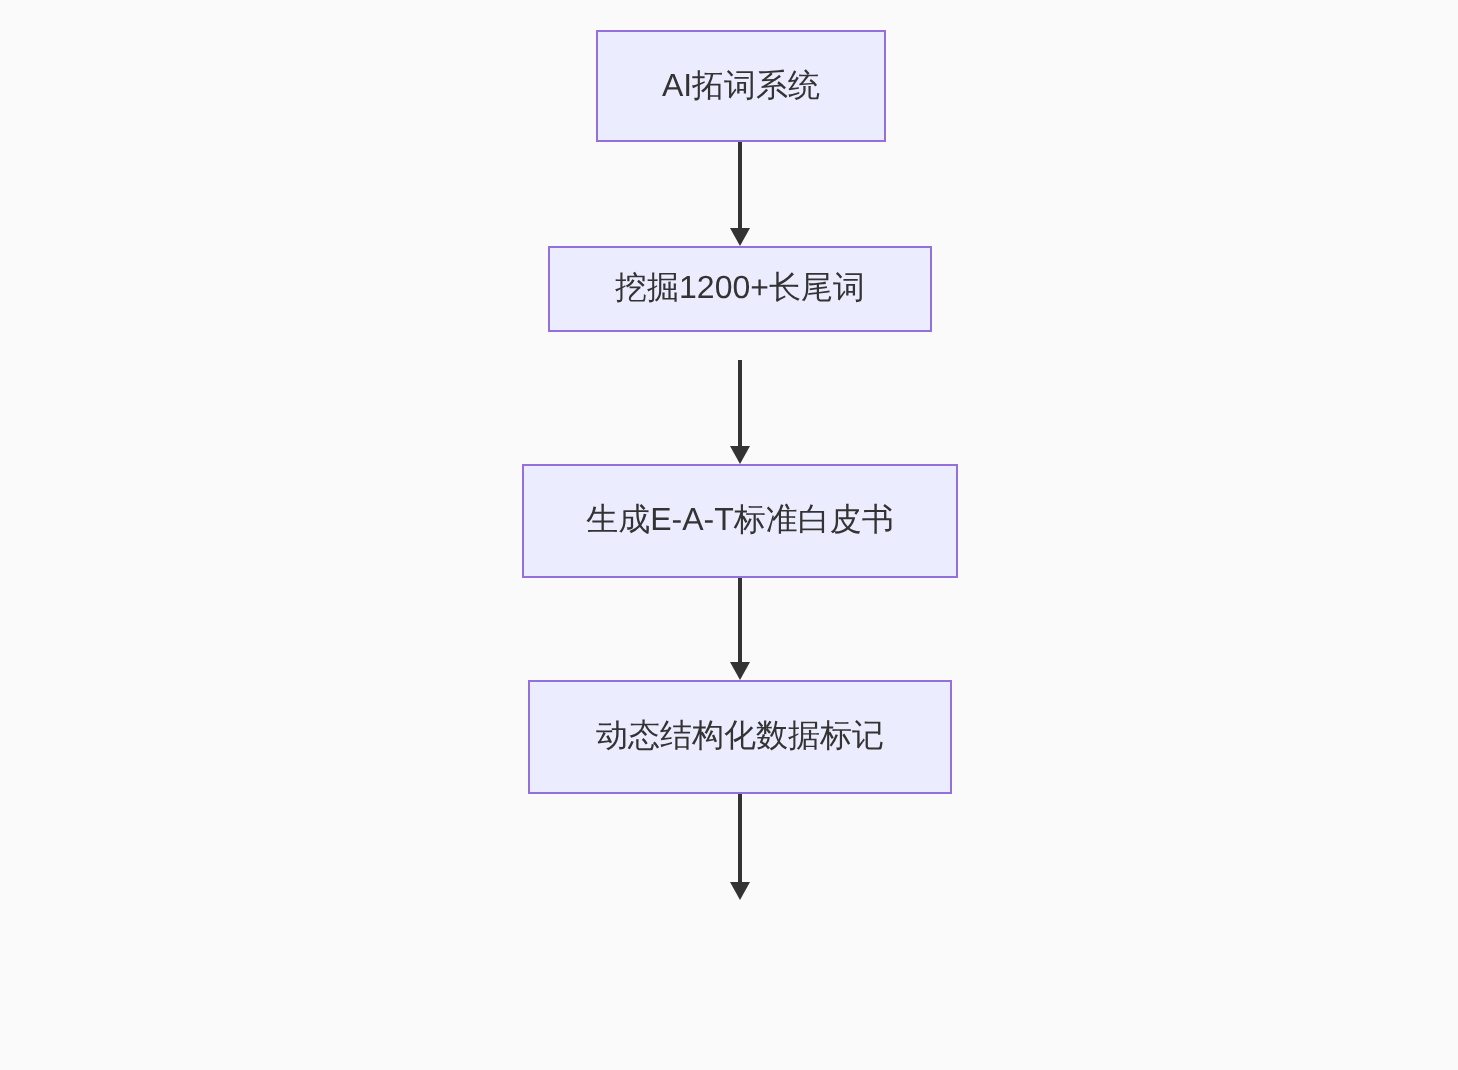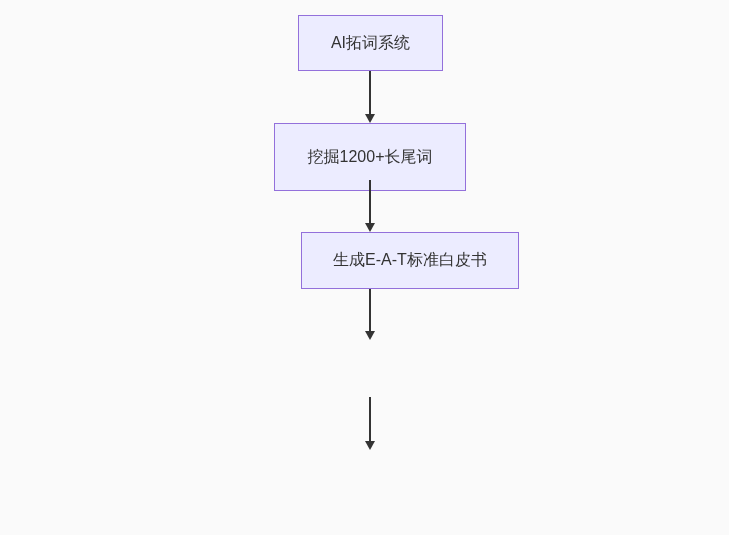--- a/index.html
+++ b/index.html
@@ -25,22 +25,22 @@
     background: var(--node-fill);
     border: 1px solid var(--node-border);
     color: var(--node-text);
     display: flex;
     align-items: center;
     justify-content: center;
     font-size: 16px;
     text-align: left;
   }
   .node-0 { left: 298px; top: 15px;  width: 145px; height: 56px; }
-  .node-1 { left: 274px; top: 123px; width: 192px; height: 68px; }
-  .node-2 { left: 261px; top: 232px; width: 218px; height: 57px; margin-left: 40px; }
+  .node-1 { left: 274px; top: 123px; width: 192px; height: 43px; }
+  .node-2 { left: 261px; top: 232px; width: 218px; height: 57px; }
   .node-3 { left: 264px; top: 340px; width: 212px; height: 57px; }
   .node-4 { left: 253px; top: 450px; width: 234px; height: 56px; }
 
   .edge {
     position: absolute;
     left: 363px;
     width: 14px;
   }
   .edge-0 { top: 71px;  height: 52px; }
   .edge-1 { top: 180px; height: 52px; }
@@ -90,20 +90,23 @@
 
   <div class="node node-2">
     <span>生成E-A-T标准白皮书</span>
   </div>
 
   <div class="edge edge-2">
     <div class="line"></div>
     <div class="arrowhead"></div>
   </div>
 
+  <div class="node node-3">
+    <span>动态结构化数据标记</span>
+  </div>
 
   <div class="edge edge-3">
     <div class="line"></div>
     <div class="arrowhead"></div>
   </div>
 
 
 </div>
 
 </body></html>

